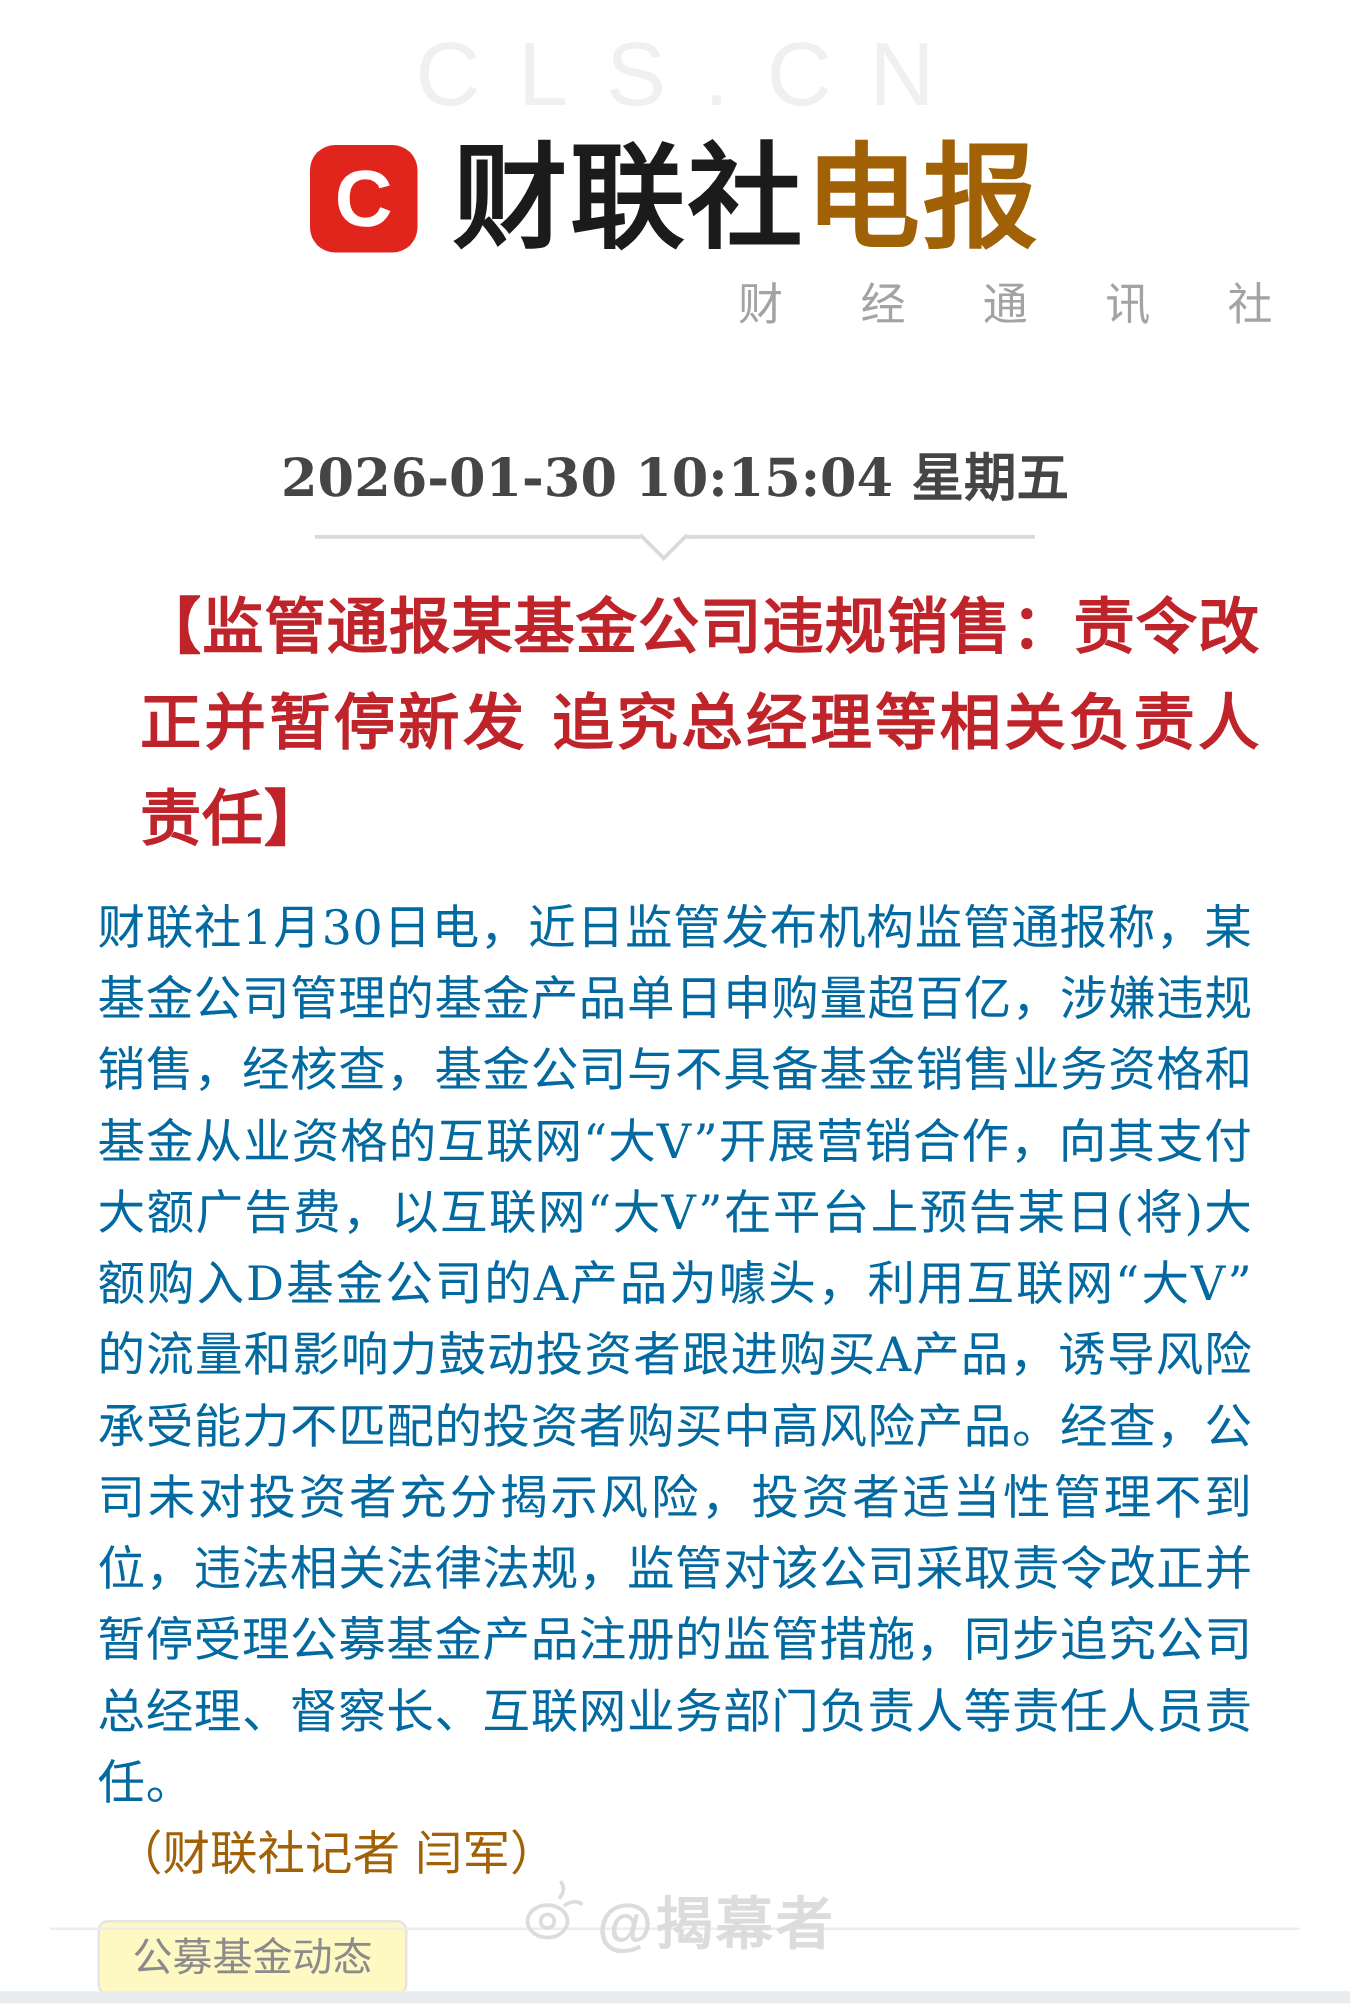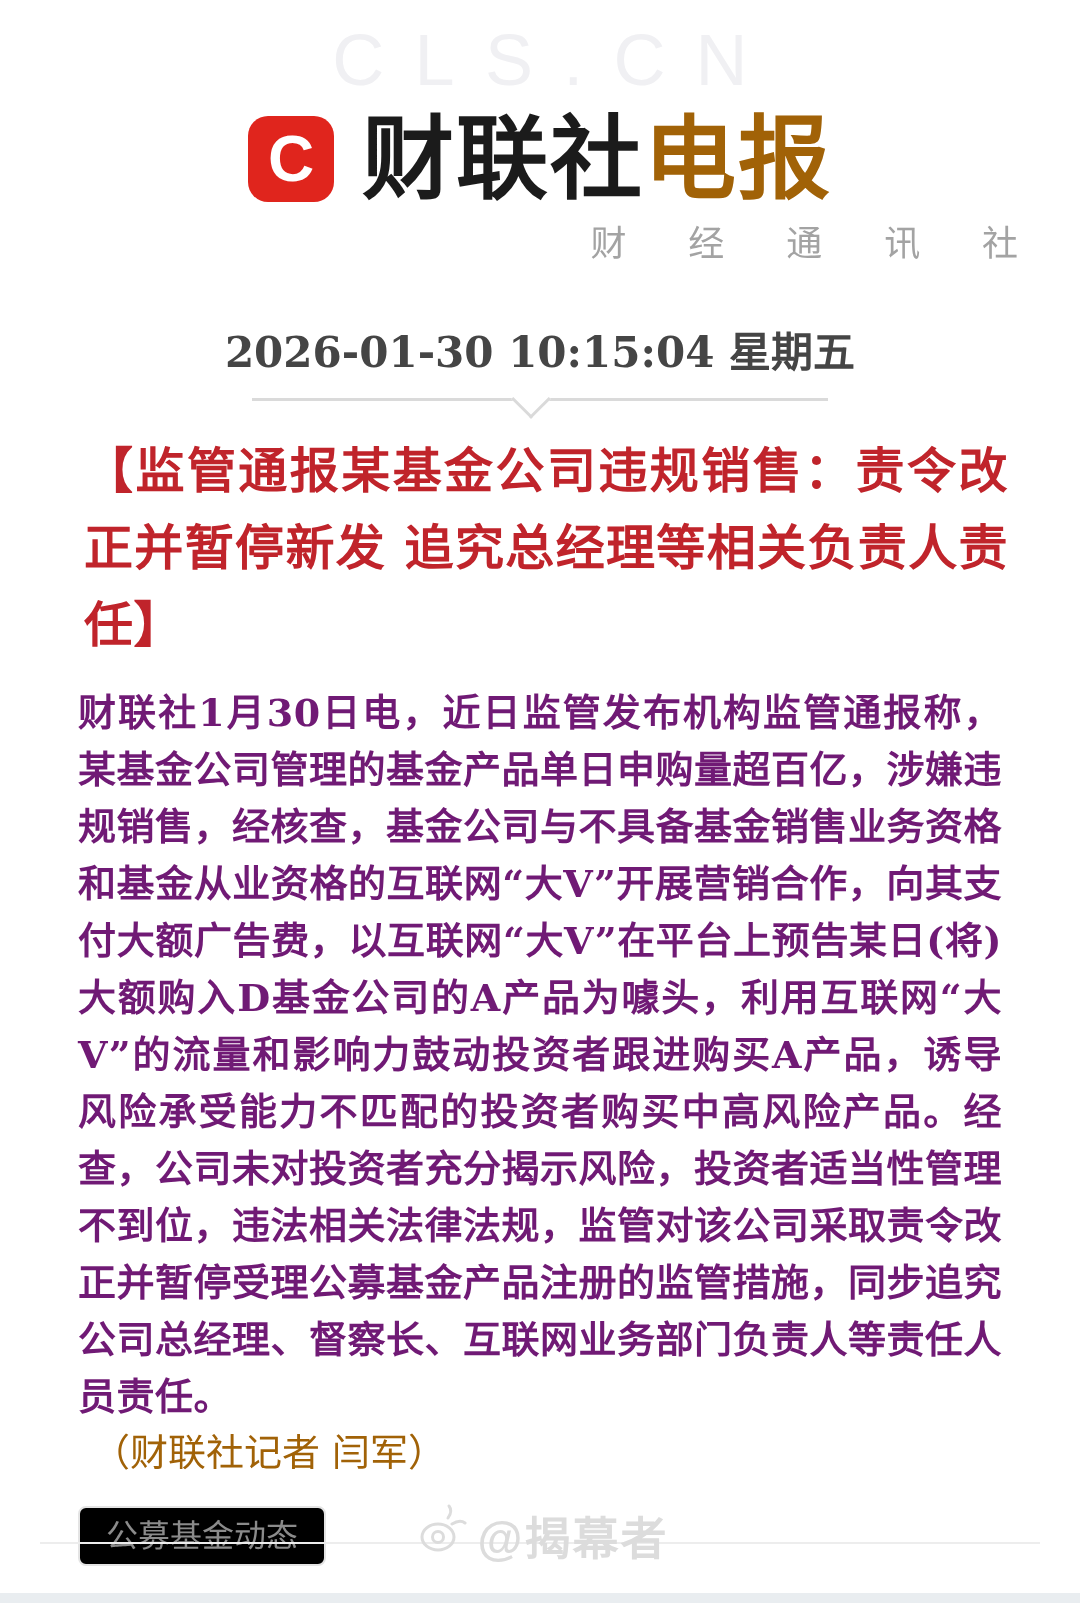--- a/index.html
+++ b/index.html
@@ -62,21 +62,21 @@
     font-size:36px;
     color:#a3a3a3;
     letter-spacing:1.72em;
     text-indent:1.72em;
     line-height:44px;
     white-space:nowrap;
   }
 
   
   .date {
-    margin-top:62px;
+    margin-top:92px;
     text-align:center;
     font-family:"DejaVu Serif", serif;
     font-size:42px;
     font-weight:600;
     color:#454545;
     line-height:50px;
   }
 
   
   .divider {
@@ -92,35 +92,35 @@
     top:-16px;
     width:28px; height:28px;
     background:#ffffff;
     transform:rotate(45deg);
     border-right:3px solid #dadada;
     border-bottom:3px solid #dadada;
   }
 
   
   .headline {
-    margin:32px 72px 0 84px;
+    margin:32px 72px 0 112px;
     font-family:"DejaVu Serif", serif;
     font-size:49px;
     font-weight:700;
     color:#c0242b;
     line-height:77px;
     text-align:justify;
     letter-spacing:0.5px;
   }
   .body-text {
     margin:20px 78px 0 78px;
     font-family:"DejaVu Serif", serif;
     font-size:38px;
-    font-weight:700;
-    color:#701a75;
+    font-weight:400;
+    color:#0369a1;
     line-height:57px;
     text-align:justify;
     letter-spacing:0.5px;
   }
   .byline {
     margin:0 78px 0 92px;
     font-family:"DejaVu Serif", serif;
     font-size:38px;
     font-weight:500;
     color:#a16207;
@@ -130,21 +130,21 @@
   
   .tags {
     margin:24px 78px 0 78px;
     display:flex;
     gap:30px;
   }
   .tag {
     display:inline-block;
     border:2px solid #e4e4e4;
     border-radius:8px;
-    background:#000000;
+    background:#fef9c3;
     padding:10px 26px;
     font-size:32px;
     color:#8b8b8b;
     line-height:36px;
     cursor:pointer;
     white-space:nowrap;
   }
 
   
   .wm-line {

